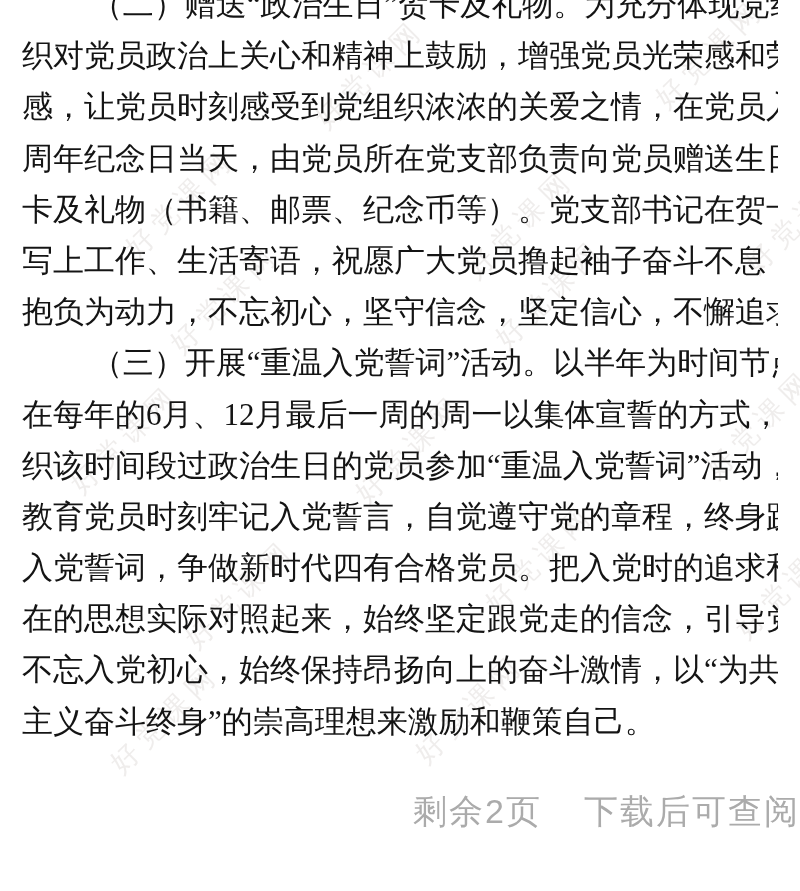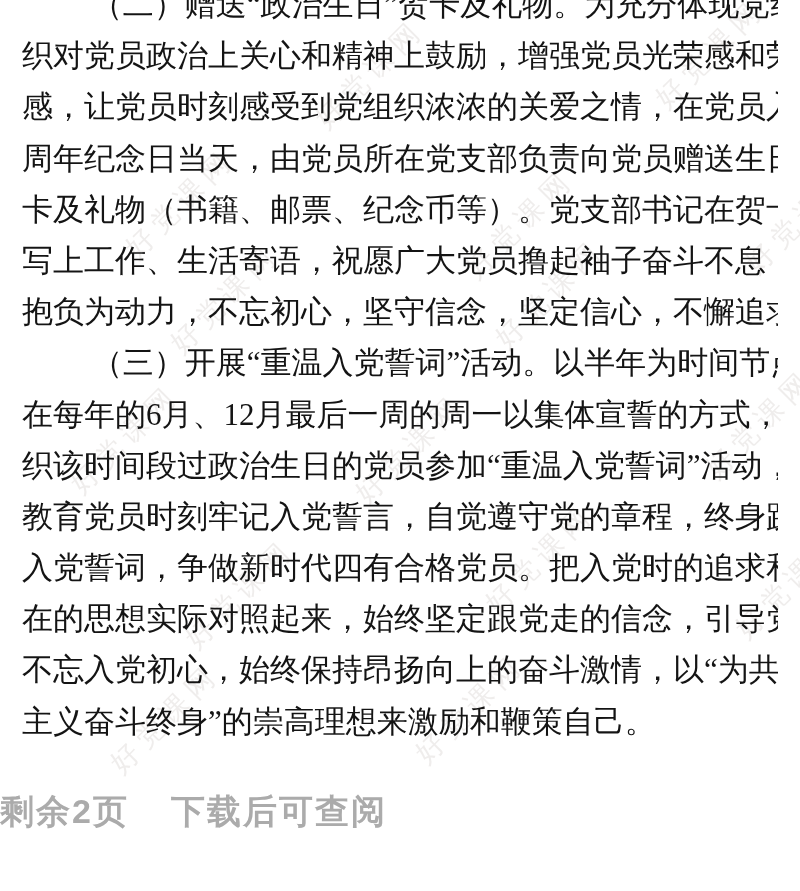--- a/index.html
+++ b/index.html
@@ -57,24 +57,24 @@
   .text-line.para-end {
     text-align: left;
     text-align-last: left;
   }
   
   .footer {
     position: absolute;
     left: 0;
     top: 789px;
     width: 100%;
-    text-align: left;
+    text-align: right;
     z-index: 2;
     font-family: "Liberation Sans", "DejaVu Sans", sans-serif;
-    font-weight: bold;
+    font-weight: normal;
     font-size: 34px;
     line-height: 44px;
     color: #ababab;
     letter-spacing: 2px;
   }
   .footer .pages-remaining {
     margin-right: 42px;
   }
 </style>
 </head>

